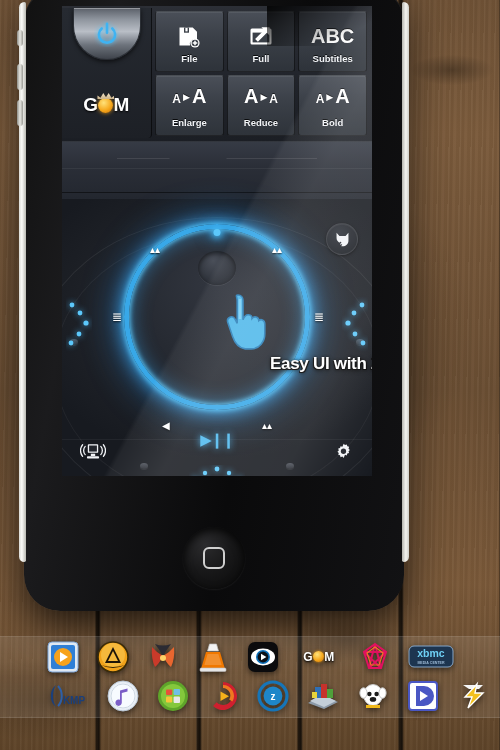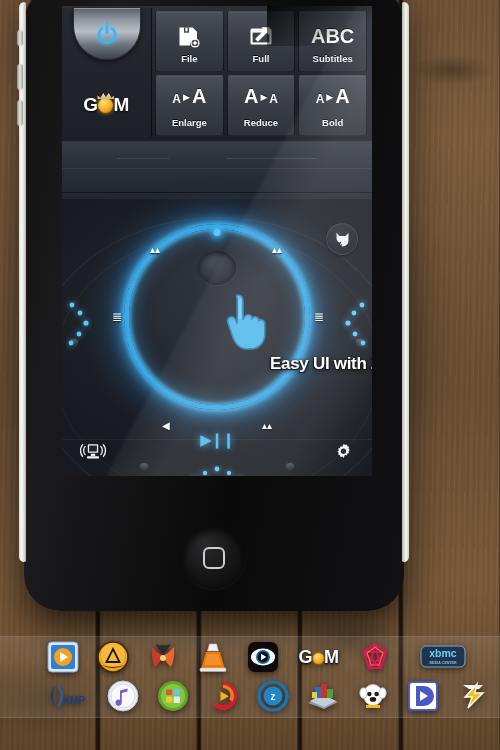--- a/index.html
+++ b/index.html
@@ -506,38 +506,38 @@
       <svg width="32" height="32" viewBox="0 0 32 32">
         <rect x="1" y="1" width="30" height="30" rx="7" fill="#0b0b0d"></rect>
         <ellipse cx="16" cy="16" rx="12" ry="8.5" fill="#fff"></ellipse>
         <circle cx="16" cy="16" r="7" fill="#0d6fb8"></circle>
         <circle cx="16" cy="16" r="5.4" fill="#0a1018"></circle>
         <path d="M14 12.8l5.4 3.2-5.4 3.2z" fill="#fff"></path>
       </svg>
     </div>
 
     <div class="dicon" style="width:46px;flex:0 0 46px;">
-      <div style="font-size:18px;font-weight:bold;color:#fff;text-shadow:0 1px 2px #000;letter-spacing:.5px;">
+      <div style="font-size:12px;font-weight:bold;color:#fff;text-shadow:0 1px 2px #000;letter-spacing:.5px;">
         <span>G</span><span style="display:inline-block;position:relative;width:11px;height:11px;vertical-align:-1px;border-radius:50%;background:radial-gradient(circle at 38% 32%,#ffe27a,#f6a81c 55%,#c96f06);box-shadow:0 0 3px rgba(255,170,20,.9);"></span><span>M</span>
       </div>
     </div>
 
     <div class="dicon">
       <svg width="32" height="32" viewBox="0 0 32 32">
         <g fill="none" stroke="#e0115f" stroke-width="2">
           <path d="M16 3 L27 11 L22 27 H10 L5 11z"></path>
           <path d="M5 11 L27 11 M16 3 L10 27 M16 3 L22 27 M5 11 L22 27 M27 11 L10 27"></path>
         </g>
         <g fill="none" stroke="#f58220" stroke-width="1.2" opacity=".9">
           <path d="M16 6 L24 12 L20 24 H12 L8 12z"></path>
         </g>
       </svg>
     </div>
 
-    <div class="dicon" style="width:46px;flex:0 0 46px;margin-left:12px;">
+    <div class="dicon" style="width:46px;flex:0 0 46px;">
       <svg width="46" height="26" viewBox="0 0 46 26">
         <rect x="1" y="2" width="44" height="21" rx="5" fill="#1d3550" stroke="#86a7c9"></rect>
         <text x="23" y="13" text-anchor="middle" font-family="Liberation Sans, sans-serif" font-size="10.5" font-weight="bold" fill="#6fd0f5">xbmc</text>
         <text x="23" y="19.5" text-anchor="middle" font-family="Liberation Sans, sans-serif" font-size="3.6" fill="#9bb8d4">MEDIA CENTER</text>
       </svg>
     </div>
   </div>
 
   <div class="dockrow" id="dockrow2">
 

